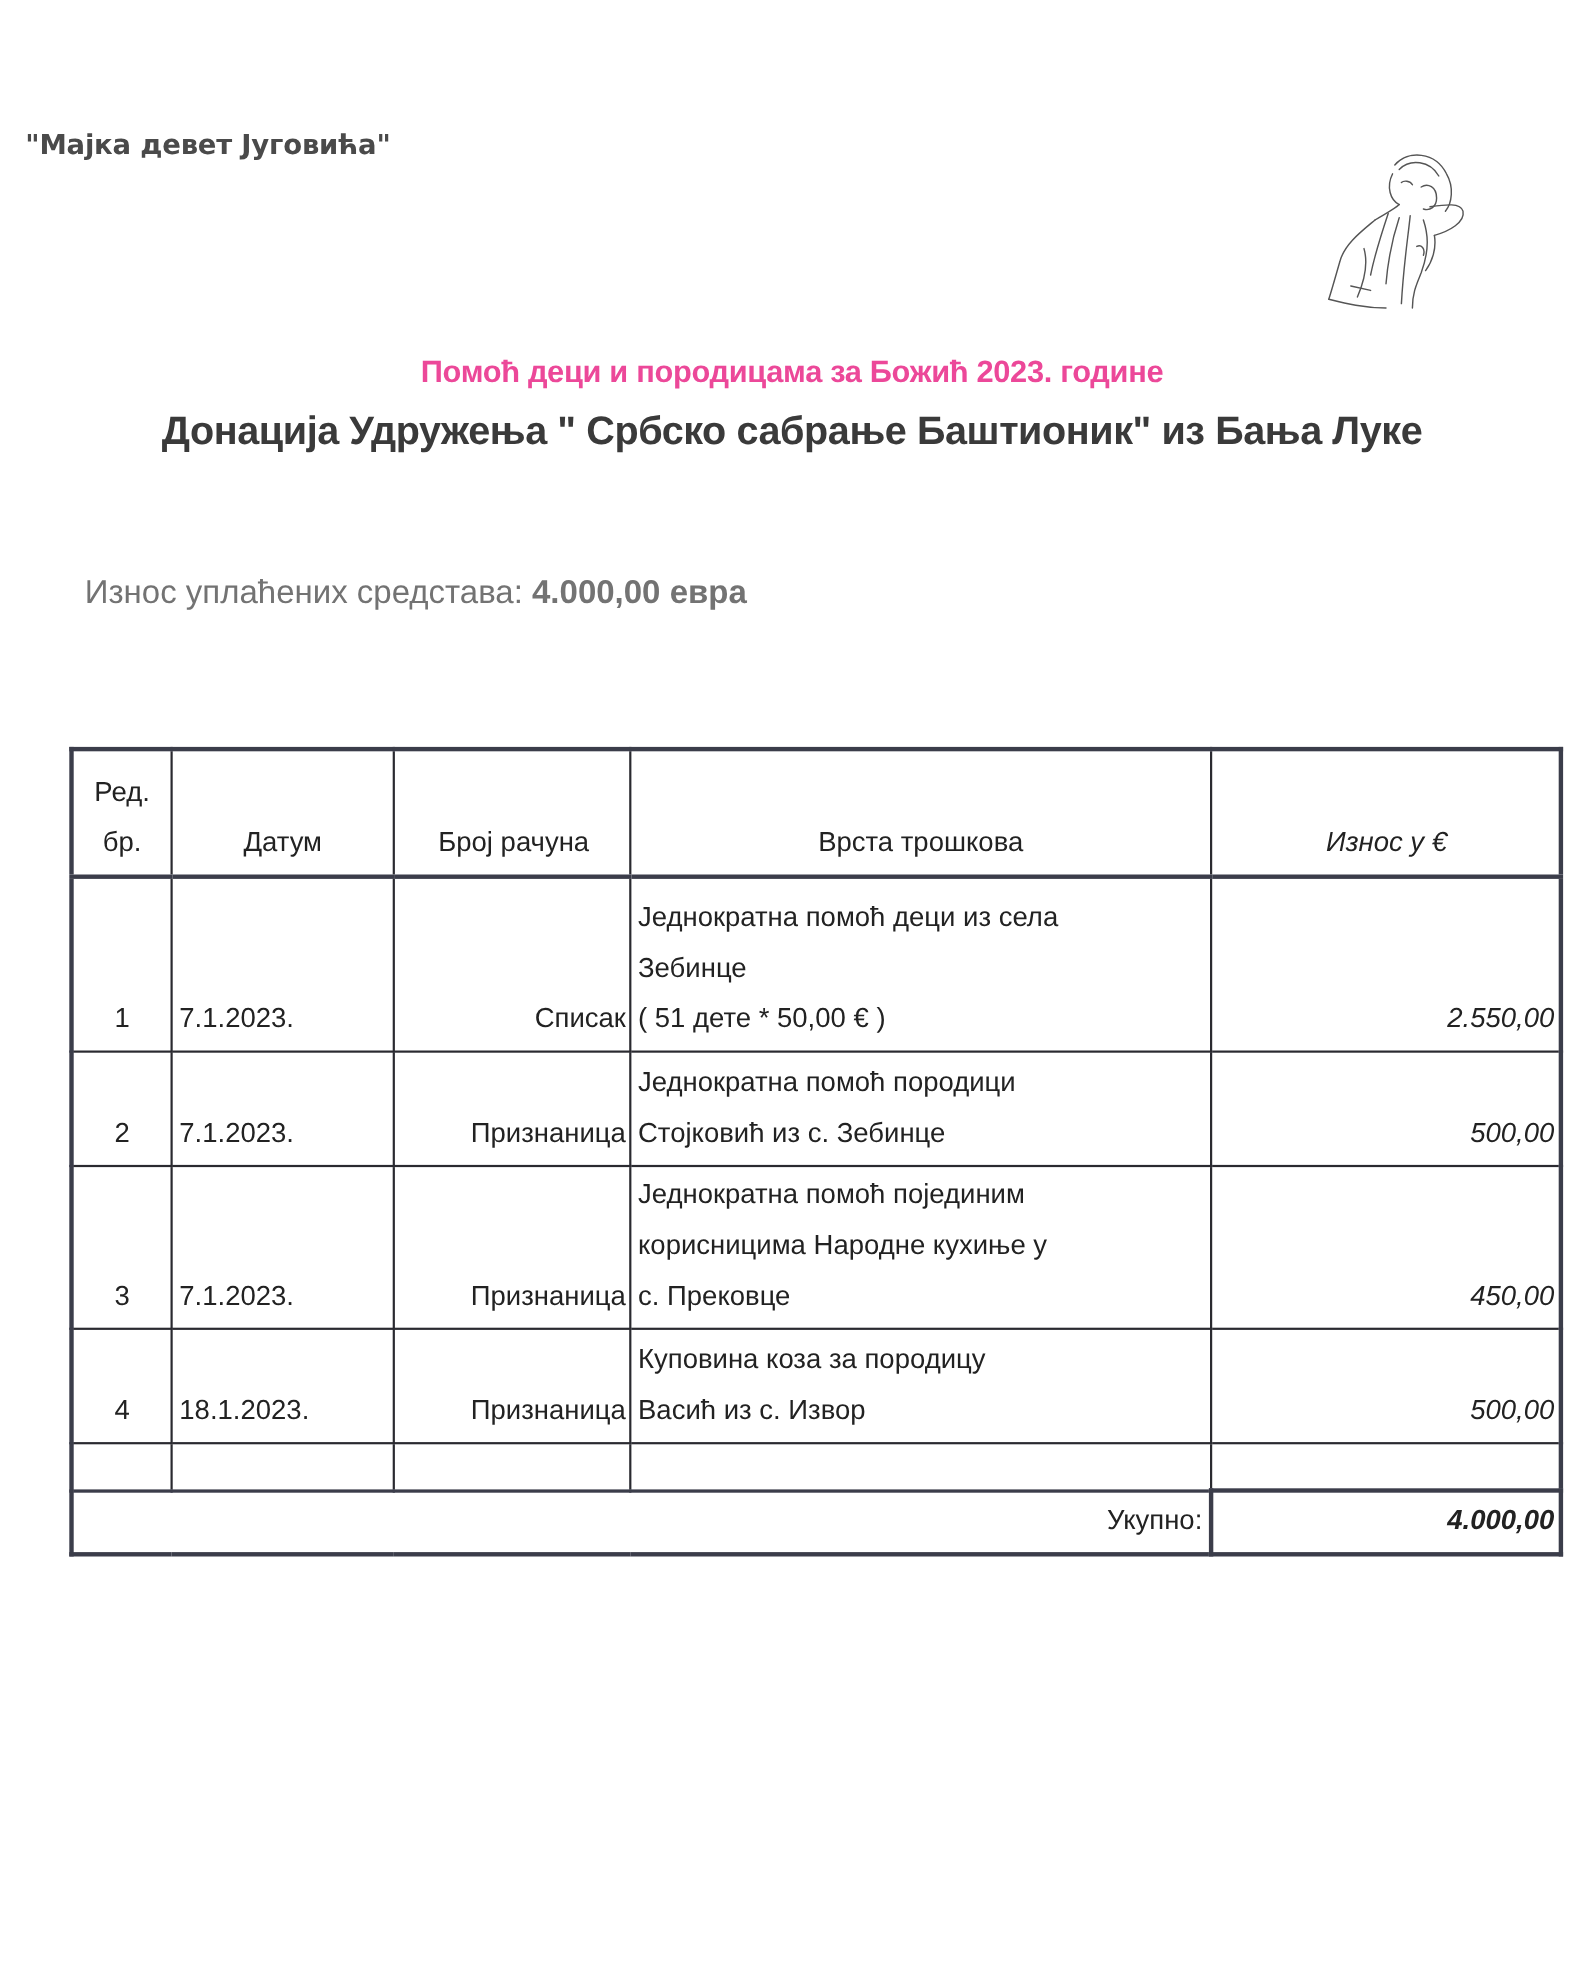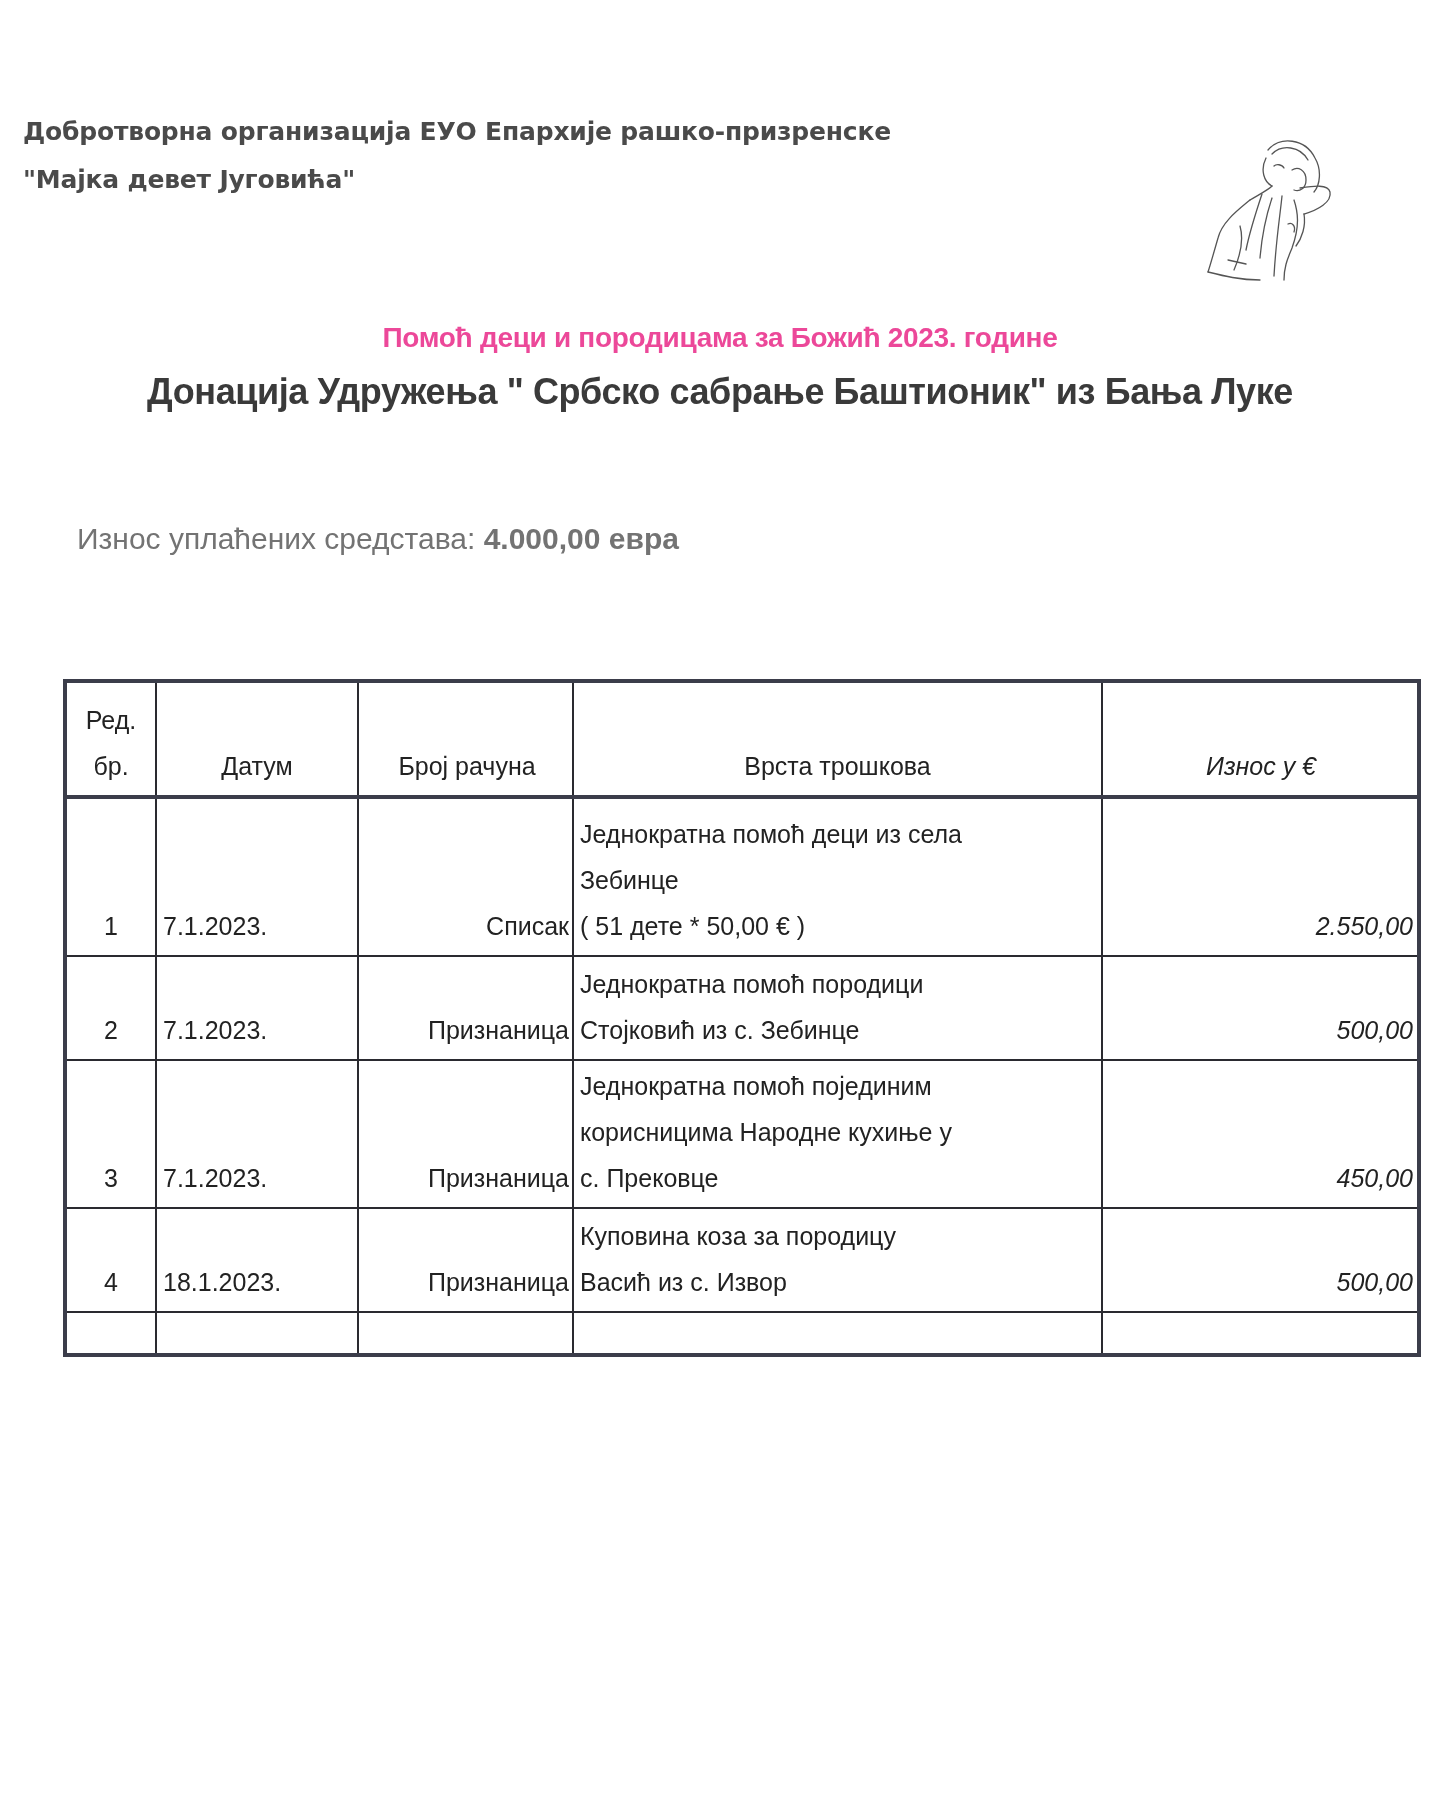--- a/index.html
+++ b/index.html
@@ -28,21 +28,20 @@
   tr.empty td { height: 40px; padding: 0; }
   tr.total td { height: 40px; border-top: 3px solid #3b3d4a; }
   tr.total td.tot-label { border-right: 3px solid #3b3d4a; text-align: right; border-left: none; }
   tr.total td.tot-val { border: 4px solid #3b3d4a; font-weight: bold; text-align: right; }
   .desc-line { display: block; }
 </style>
 </head>
 <body>
 
 <div class="org">
-  <div>Добротворна организација ЕУО Епархије рашко-призренске</div>
   <div>"Мајка девет Југовића"</div>
 </div>
 
 <div class="logo">
   <svg width="170" height="165" viewBox="0 0 170 165" fill="none" stroke="#555" stroke-width="1.3" stroke-linecap="round">
     <path d="M88 20 C100 6, 125 8, 135 28 C142 40, 140 55, 134 62"></path>
     <path d="M92 24 C102 14, 120 16, 128 30"></path>
     <path d="M86 28 C80 40, 84 52, 92 56"></path>
     <path d="M94 36 C96 34, 102 34, 104 38"></path>
     <path d="M92 56 C88 60, 80 64, 70 70"></path>
@@ -125,14 +124,18 @@
       </td>
       <td class="c-amt">500,00</td>
     </tr>
     <tr class="empty">
       <td class="c-no"></td>
       <td class="c-date"></td>
       <td class="c-doc"></td>
       <td class="c-desc"></td>
       <td class="c-amt"></td>
     </tr>
+    <tr class="total">
+      <td class="tot-label" colspan="4">Укупно:</td>
+      <td class="tot-val c-amt">4.000,00</td>
+    </tr>
   </tbody>
 </table>
 
 </body></html>

